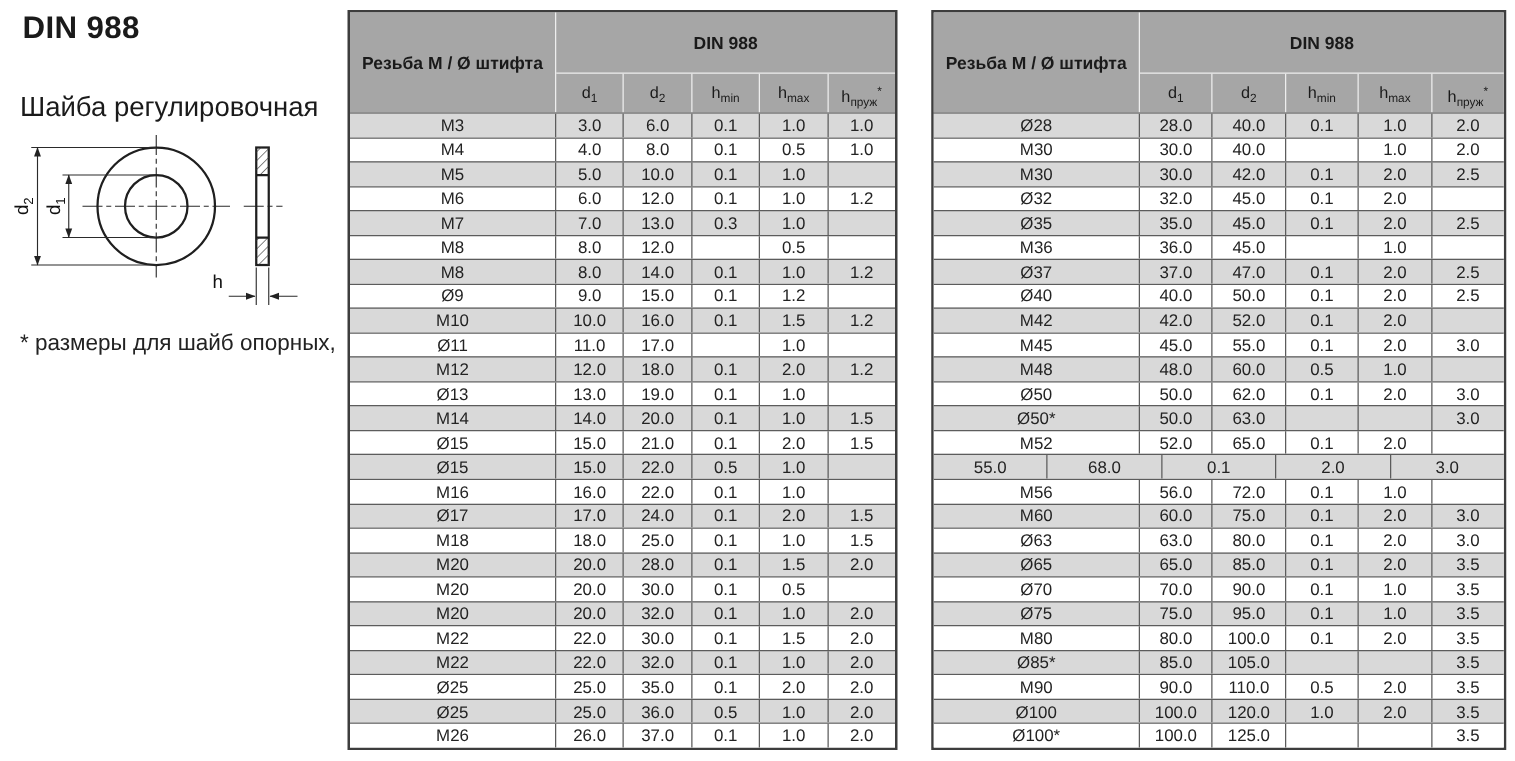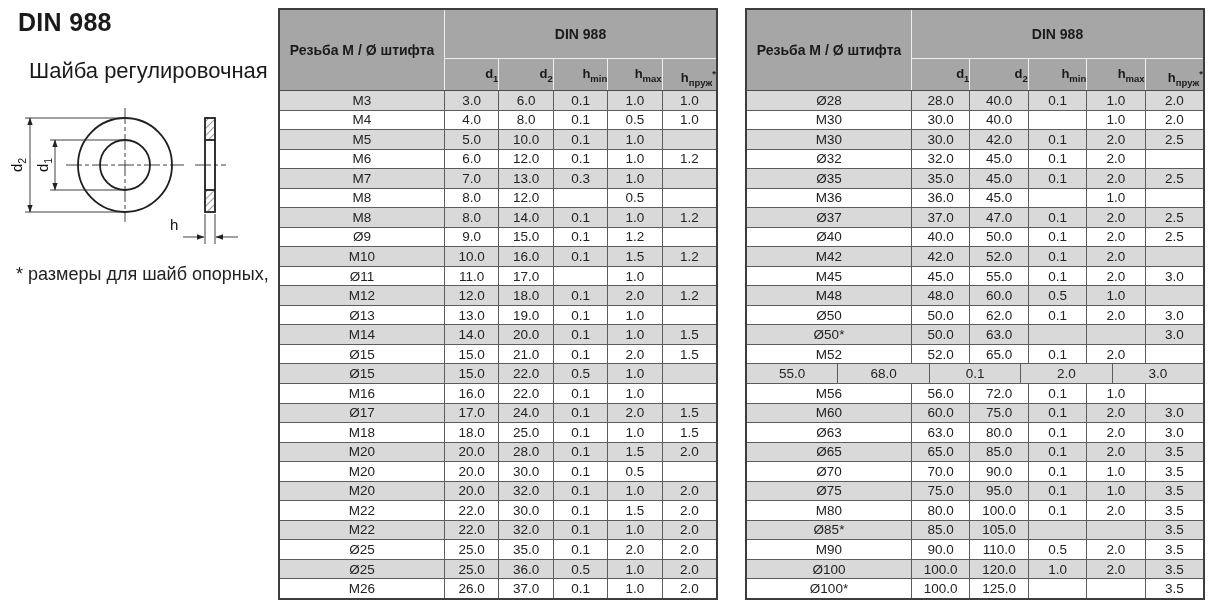--- a/index.html
+++ b/index.html
@@ -8,23 +8,22 @@
     width:1212px; height:609px; position:relative;
     background:#ffffff; color:#1a1a1a;
     font-family:"Liberation Sans", sans-serif;
     overflow:hidden;
   }
   .page-title {
     position:absolute; left:18px; top:8px;
     font-size:25px; font-weight:bold; letter-spacing:.3px;
   }
   .page-subtitle {
-    position:absolute; left:16px; top:58px;
+    position:absolute; left:16px; top:73px;
     font-size:22px;
-    margin-left:13px;
   }
   .drawing { position:absolute; left:2px; top:98px; }
   .drawing text { font-size:15px; fill:#111; font-family:"Liberation Sans", sans-serif; }
   .thick { stroke:#1f1f1f; stroke-width:1.8; fill:none; }
   .thin  { stroke:#2a2a2a; stroke-width:0.9; fill:none; }
   .cl    { stroke:#2a2a2a; stroke-width:0.9; fill:none; stroke-dasharray:16 3 4 3; }
   .footnote {
     position:absolute; left:16px; top:262px;
     font-size:18px; line-height:24px; color:#222;
   }
@@ -41,21 +40,21 @@
     font-weight:bold; font-size:14px; flex:none;
   }
   .col1-head {
     width:164px; flex:none; display:flex; align-items:center; justify-content:center;
     text-align:center; padding:16px 6px;
   }
   .head-right { flex:1; display:flex; flex-direction:column; border-left:1px solid #eeeeee; }
   .group-head { height:48px; line-height:48px; text-align:center; }
   .subrow { flex:1; display:flex; border-top:1px solid #eeeeee; }
   .subcell {
-    flex:1; text-align:right; font-size:13px; font-weight:bold; line-height:29px;
+    flex:1; text-align:center; font-size:13px; font-weight:normal; line-height:29px;
   }
   .subcell + .subcell { border-left:1px solid #eeeeee; }
   .subcell sub { font-size:9.5px; }
   .subcell sup { font-size:9.5px; }
   .tbody { flex:1; display:flex; flex-direction:column; border-top:1px solid #4d4d4d; }
   .trow { flex:1; display:flex; }
   .trow + .trow { border-top:1px solid #5c5c5c; }
   .trow.odd  { background:#d9d9d9; }
   .trow.even { background:#ffffff;text-align:center; }
   .tcell {

